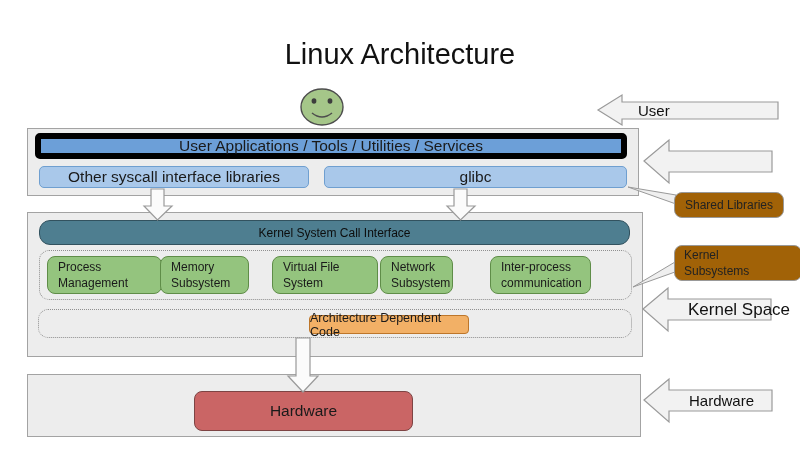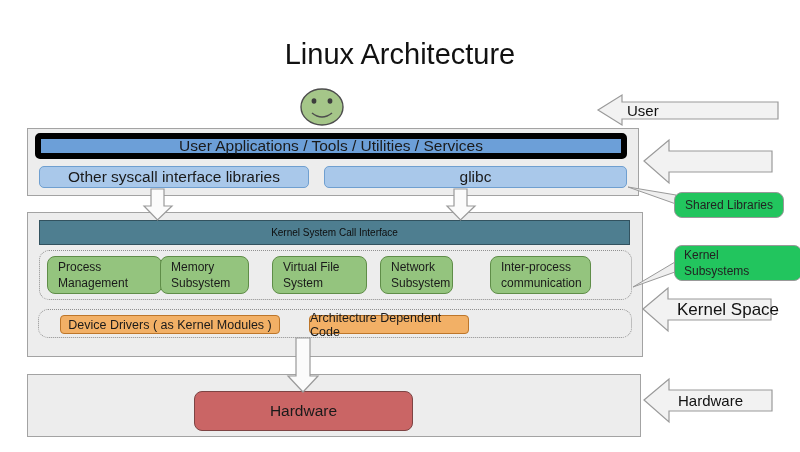--- a/index.html
+++ b/index.html
@@ -16,40 +16,40 @@
   .panel{background:#ededed;border:1px solid #a3a3a3;}
   .panel-user{left:27px;top:128px;width:612px;height:68px;}
   .panel-kernel{left:27px;top:212px;width:616px;height:145px;}
   .panel-hw{left:27px;top:374px;width:614px;height:63px;}
   
   .box{display:flex;align-items:center;justify-content:center;border-radius:5px;text-align:center;}
   .apps-bar{left:35px;top:133px;width:592px;height:26px;background:#6c9fd8;border:6px solid #000000;font-size:15.5px;}
   .ltblue{background:#a9c8ea;border:1px solid #6f9fd0;font-size:15.5px;}
   .other-libs{left:39px;top:166px;width:270px;height:22px;}
   .glibc{left:324px;top:166px;width:303px;height:22px;}
-  .teal-bar{left:39px;top:220px;width:591px;height:25px;background:#4e7e90;border:1px solid #32525f;border-radius:0;font-size:10px;color:#0d0d0d;}
+  .teal-bar{left:39px;top:220px;width:591px;height:25px;background:#4e7e90;border:1px solid #32525f;border-radius:11px;font-size:12px;color:#0d0d0d;}
   .dotted{border:1.5px dotted #8f8f8f;border-radius:10px;background:transparent;}
   .dotted-subsys{left:39px;top:250px;width:593px;height:50px;}
   .dotted-mod{left:38px;top:309px;width:594px;height:29px;}
   .green{background:#94c47e;border:1px solid #5f8d48;border-radius:8px;display:flex;align-items:center;
          font-size:12px;line-height:16px;padding-left:10px;white-space:pre-line;top:256px;height:38px;}
-  .g1{left:47px;width:115px;} .g2{left:160px;width:89px;} .g3{left:272px;width:95px;}
+  .g1{left:47px;width:115px;} .g2{left:160px;width:89px;} .g3{left:272px;width:106px;}
   .g4{left:380px;width:73px;} .g5{left:490px;width:101px;}
   .orange{background:#f2b066;border:1px solid #bd762a;border-radius:4px;display:flex;align-items:center;justify-content:center;
           font-size:12.5px;top:315px;height:19px;}
   .o1{left:60px;width:220px;} .o2{left:309px;width:160px;}
   .red-box{left:194px;top:391px;width:219px;height:40px;background:#ca6565;border:1.5px solid #7d4444;border-radius:8px;font-size:15.5px;}
   
-  .arrow-label{display:flex;align-items:center;font-size:15px;color:#111;}
+  .arrow-label{display:flex;align-items:center;font-size:15px;color:#111;margin-left:11px;}
   .lbl-user{left:627px;top:101px;height:19px;}
   .lbl-uspace{left:678px;top:151px;height:21px;font-size:17px;}
   .lbl-kspace{left:677px;top:299px;height:21px;font-size:17px;}
   .lbl-hw{left:678px;top:390px;height:21px;}
   
-  .callout{background:#22c55e;border:1px solid #999;border-radius:8px;font-size:12px;color:#222;}
+  .callout{background:#a16207;border:1px solid #999;border-radius:8px;font-size:12px;color:#222;}
   .co-shared{left:674px;top:192px;width:110px;height:26px;display:flex;align-items:center;justify-content:center;}
   .co-ksub{left:674px;top:245px;width:128px;height:36px;display:flex;align-items:center;padding-left:9px;line-height:16px;white-space:pre-line;}
   svg.overlay{position:absolute;left:0;top:0;width:800px;height:452px;pointer-events:none;}
 </style>
 </head>
 <body>
 
 <div class="canvas">
 
   <div class="abs title">Linux Architecture</div>
@@ -68,21 +68,20 @@
 Management</div>
   <div class="abs green g2">Memory
 Subsystem</div>
   <div class="abs green g3">Virtual File
 System</div>
   <div class="abs green g4">Network
 Subsystem</div>
   <div class="abs green g5">Inter-process
 communication</div>
   <div class="abs dotted dotted-mod"></div>
-  <div class="abs orange o1">Device Drivers ( as Kernel Modules )</div>
   <div class="abs orange o2">Architecture Dependent Code</div>
 
   <div class="abs box red-box">Hardware</div>
 
   <svg class="overlay" viewBox="0 0 800 452">
 
     <g>
       <ellipse cx="322" cy="107" rx="21" ry="18" fill="#a5c689" stroke="#4d4d4d" stroke-width="1.4"></ellipse>
       <ellipse cx="314" cy="101" rx="2.4" ry="2.8" fill="#3d3d3d"></ellipse>
       <ellipse cx="330" cy="101" rx="2.4" ry="2.8" fill="#3d3d3d"></ellipse>

